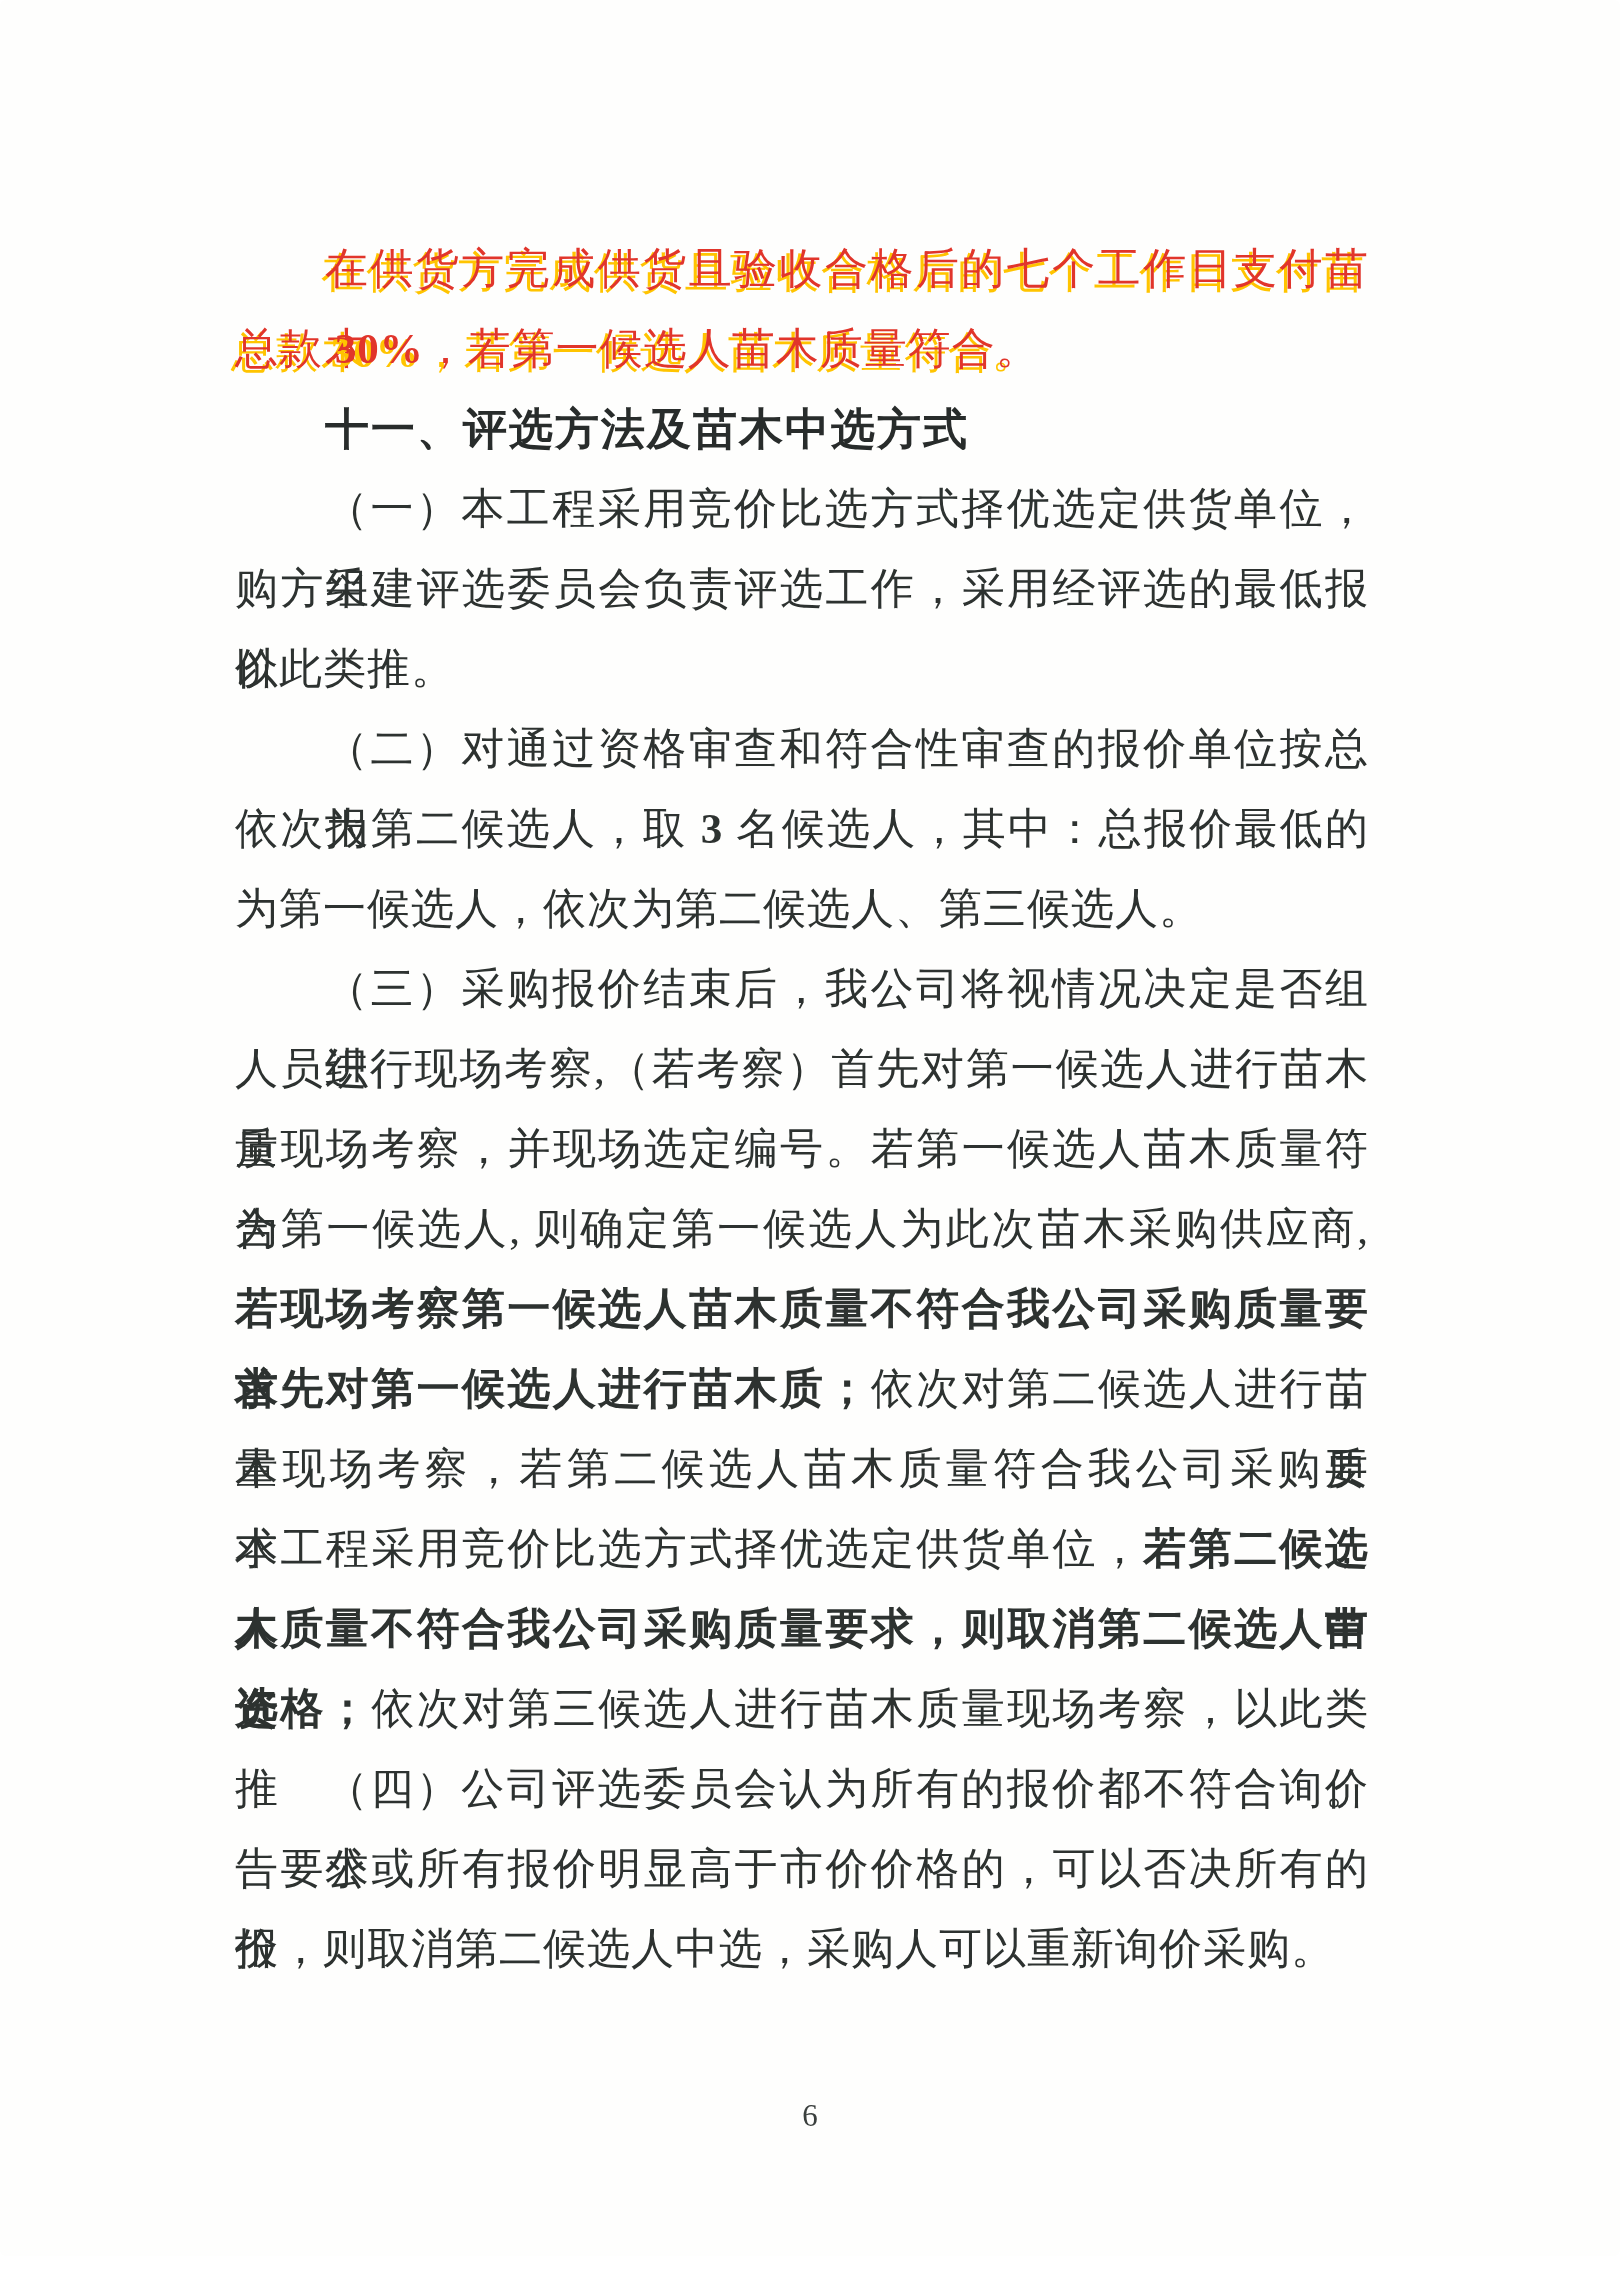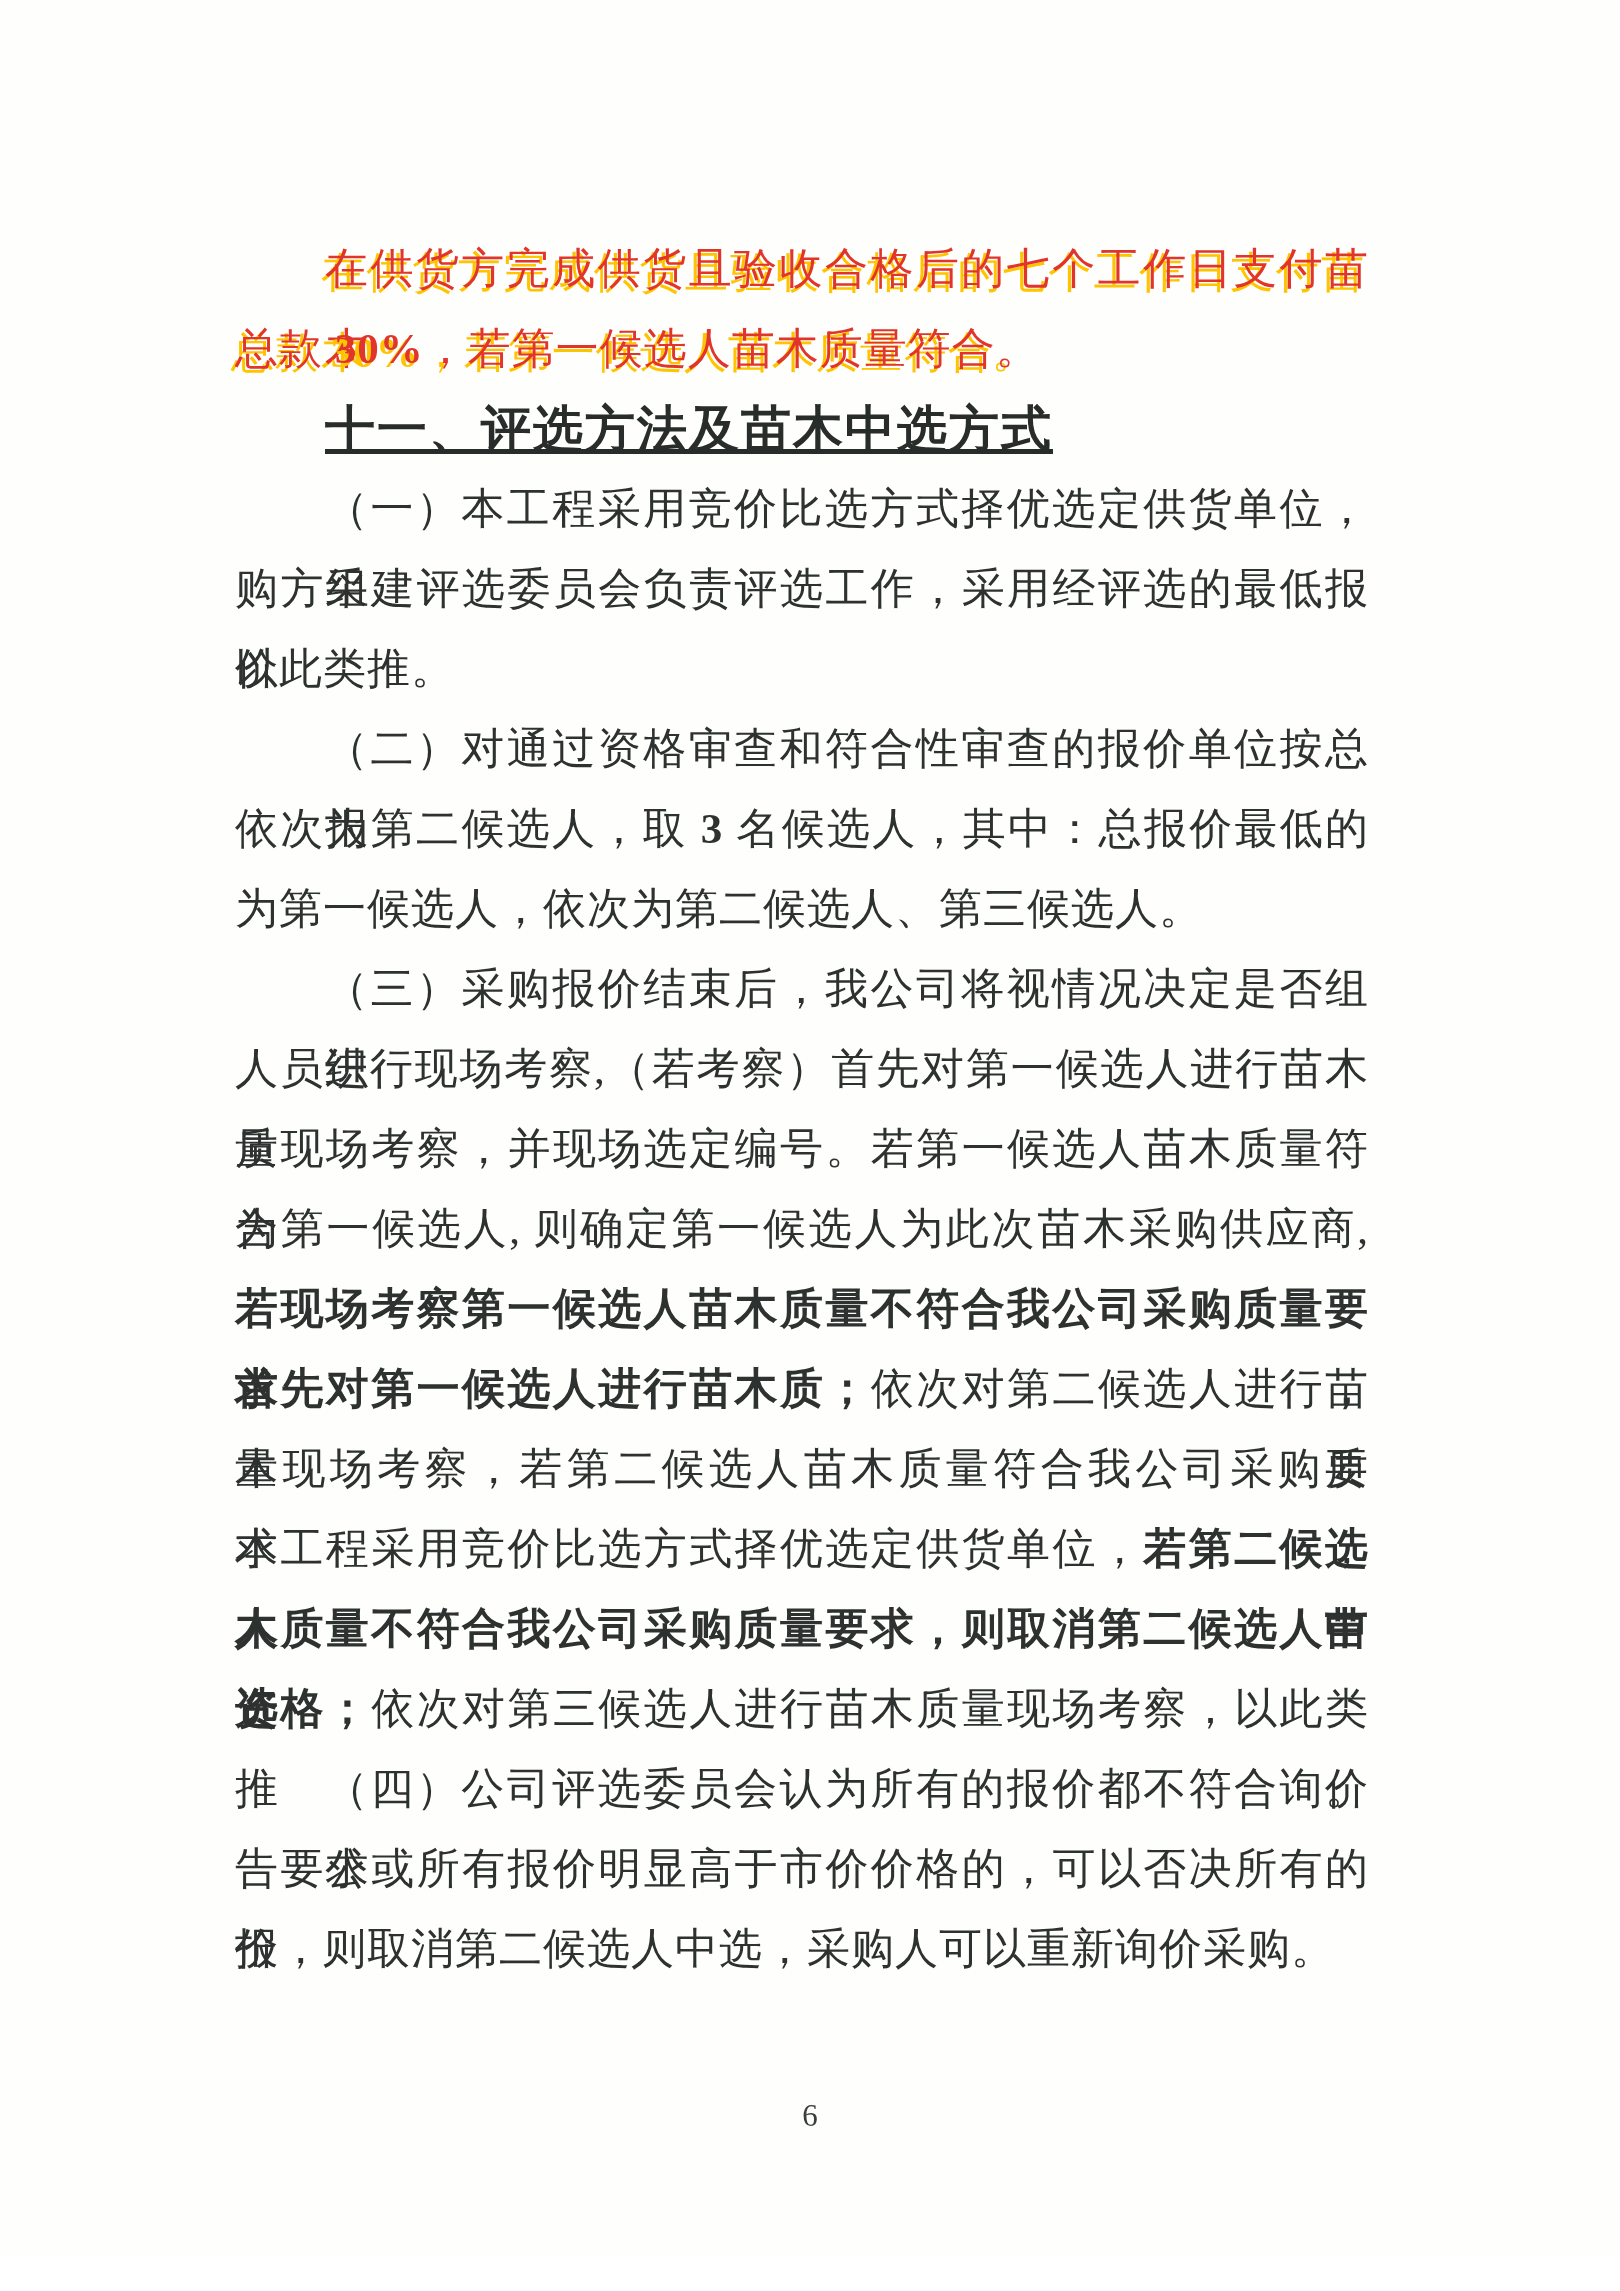--- a/index.html
+++ b/index.html
@@ -41,24 +41,23 @@
   .line b {
     font-weight: 700;
   }
   .line.red {
     color: var(--red-color);
     text-shadow: -3.9px 3.9px 0 var(--yellow-color);
   }
   .line.heading {
     font-family: "Liberation Sans", "DejaVu Sans", sans-serif;
     font-weight: 700;
-    font-size: 50px;
+    font-size: 44px;
     color: var(--heading-color);
     letter-spacing: 2px;
-    text-decoration: underline;
   }
   .page-number {
     position: absolute;
     left: 0;
     right: 0;
     top: 2098px;
     text-align: center;
     font-size: 31px;
     color: #3a3f3d;
     font-family: "Liberation Serif", "DejaVu Serif", serif;

